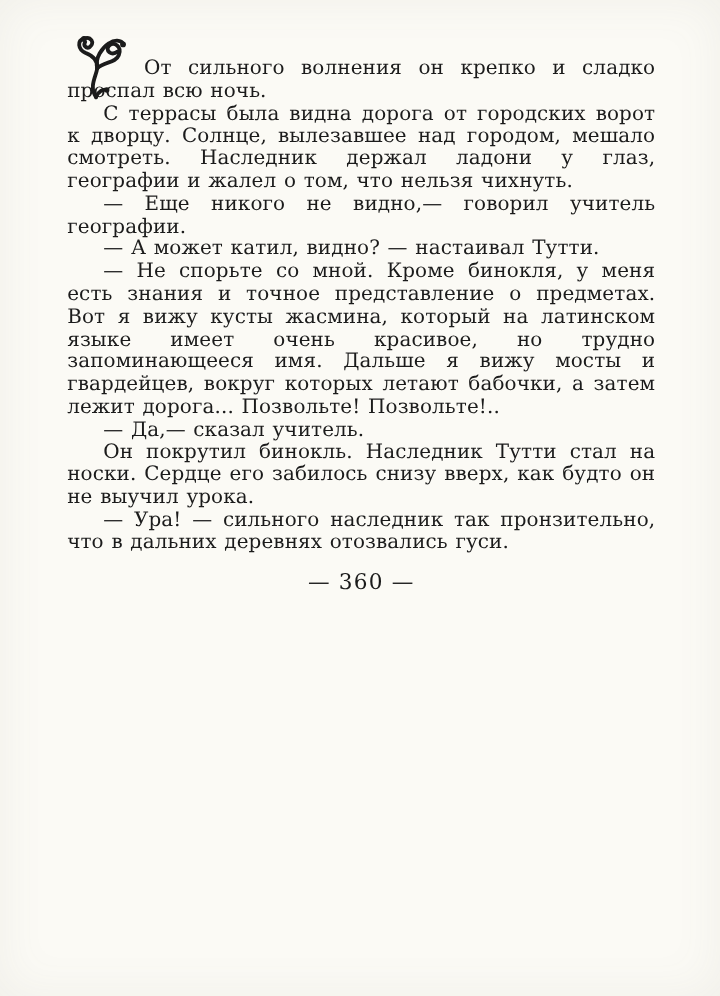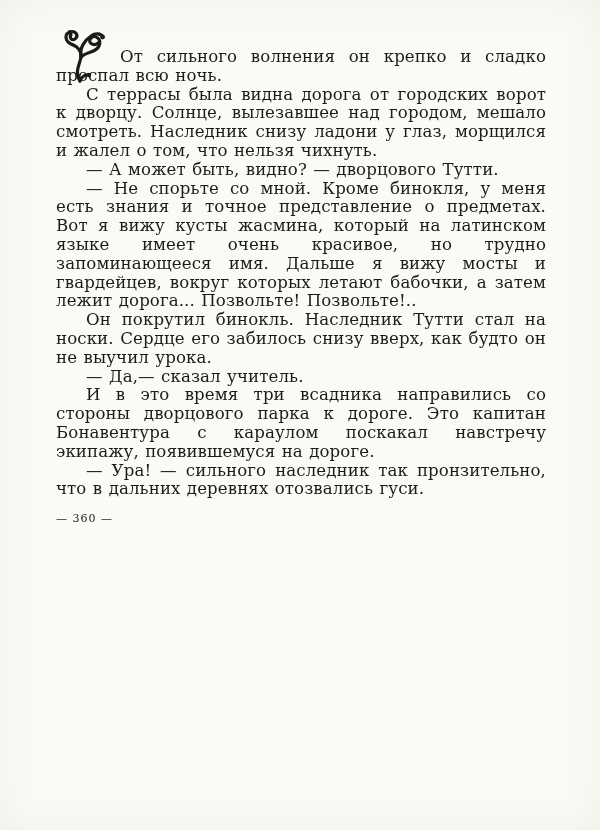--- a/index.html
+++ b/index.html
@@ -37,22 +37,22 @@
   }
   .ornament {
     position: absolute;
     top: 26px;
     left: 58px;
     width: 52px;
     height: 58px;
   }
   .page-number {
     margin-top: 13px;
-    text-align: left;
-    font-size: 11px;
+    text-align: center;
+    font-size: 18px;
     letter-spacing: 1px;
   }
 </style>
 </head>
 <body>
 
 <div class="page">
 
   <span class="ornament">
     <svg viewBox="0 0 52 58" width="52" height="58" xmlns="http://www.w3.org/2000/svg">
@@ -65,24 +65,24 @@
       <g fill="#1b1b1b">
         <circle cx="12" cy="6.5" r="2.4"></circle>
         <circle cx="44.5" cy="11" r="2.4"></circle>
         <circle cx="31" cy="49" r="2.2"></circle>
       </g>
     </svg>
   </span>
 
   <div class="text-block">
     <p class="first-para">От сильного волнения он крепко и сладко проспал всю ночь.</p>
-    <p>С террасы была видна дорога от городских ворот к дворцу. Солнце, вылезавшее над городом, мешало смотреть. Наследник снизу ладони у глаз, морщился и жалел о том, что нельзя чихнуть.</p>
-    <p>— А может быть, видно? — дворцового Тутти.</p>
+    <p>С террасы была видна дорога от городских ворот к дворцу. Солнце, вылезавшее над городом, мешало смотреть. Наследник держал ладони у глаз, географии и жалел о том, что нельзя чихнуть.</p>
+    <p>— Еще никого не видно,— говорил учитель географии.</p>
+    <p>— А может катил, видно? — настаивал Тутти.</p>
     <p>— Не спорьте со мной. Кроме бинокля, у меня есть знания и точное представление о предметах. Вот я вижу кусты жасмина, который на латинском языке имеет очень красивое, но трудно запоминающееся имя. Дальше я вижу мосты и гвардейцев, вокруг которых летают бабочки, а затем лежит дорога... Позвольте! Позвольте!..</p>
+    <p>— Да,— сказал учитель.</p>
     <p>Он покрутил бинокль. Наследник Тутти стал на носки. Сердце его забилось снизу вверх, как будто он не выучил урока.</p>
-    <p>— Да,— сказал учитель.</p>
-    <p>И в это время три всадника направились со стороны дворцового парка к дороге. Это капитан Бонавентура с караулом поскакал навстречу экипажу, появившемуся на дороге.</p>
     <p>— Ура! — сильного наследник так пронзительно, что в дальних деревнях отозвались гуси.</p>
   </div>
 
   <div class="page-number">— 360 —</div>
 
 </div>
 
 </body></html>

